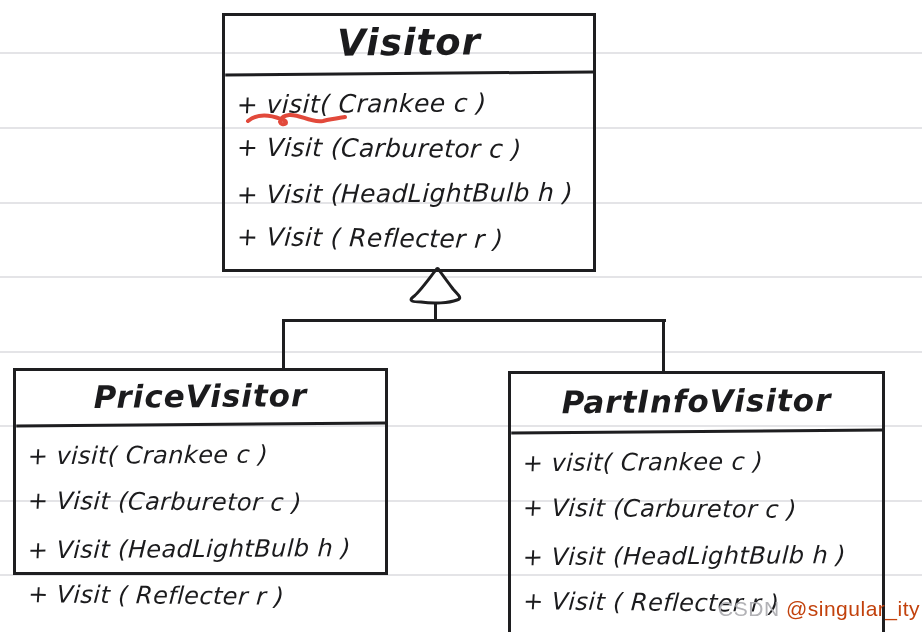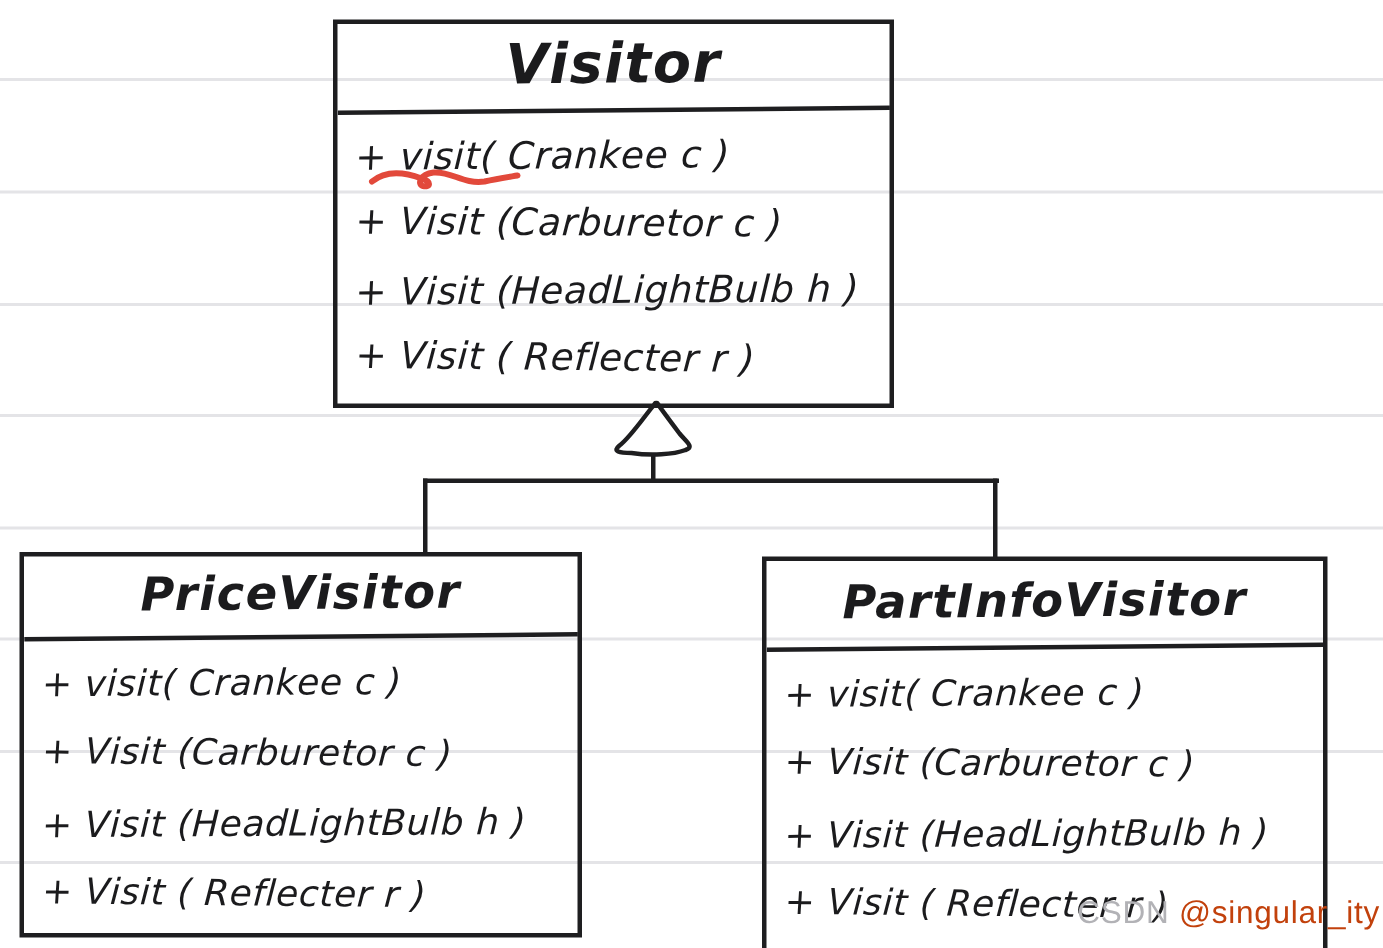--- a/index.html
+++ b/index.html
@@ -22,21 +22,21 @@
     font-style:italic;white-space:nowrap;letter-spacing:0.4px;
     transform:skewX(-3deg) rotate(-0.4deg);
   }
   .mrow:nth-child(2){transform:skewX(-3deg) rotate(0.4deg);}
   .mrow:nth-child(4){transform:skewX(-3deg) rotate(0.6deg);}
   
   #box-visitor{left:222px;top:13px;width:374px;height:259px;}
   #box-visitor .title{font-size:37px;line-height:54px;height:56px;}
   #box-visitor .mrow{font-size:25px;line-height:45px;}
   
-  #box-price{left:13px;top:368px;width:375px;height:257px;}
+  #box-price{left:13px;top:368px;width:375px;height:207px;}
   #box-price .title{font-size:31px;line-height:50px;height:52px;}
   #box-price .mrow{font-size:24px;line-height:47px;}
   
   #box-partinfo{left:508px;top:371px;width:377px;height:280px;}
   #box-partinfo .title{font-size:31px;line-height:54px;height:56px;}
   #box-partinfo .mrow{font-size:24px;line-height:47px;}
   .edge{position:absolute;background:#1e1e20;}
   #tri{position:absolute;left:404px;top:267px;width:64px;height:38px;}
   #squiggle{position:absolute;left:245px;top:108px;width:104px;height:24px;}
   #watermark{

